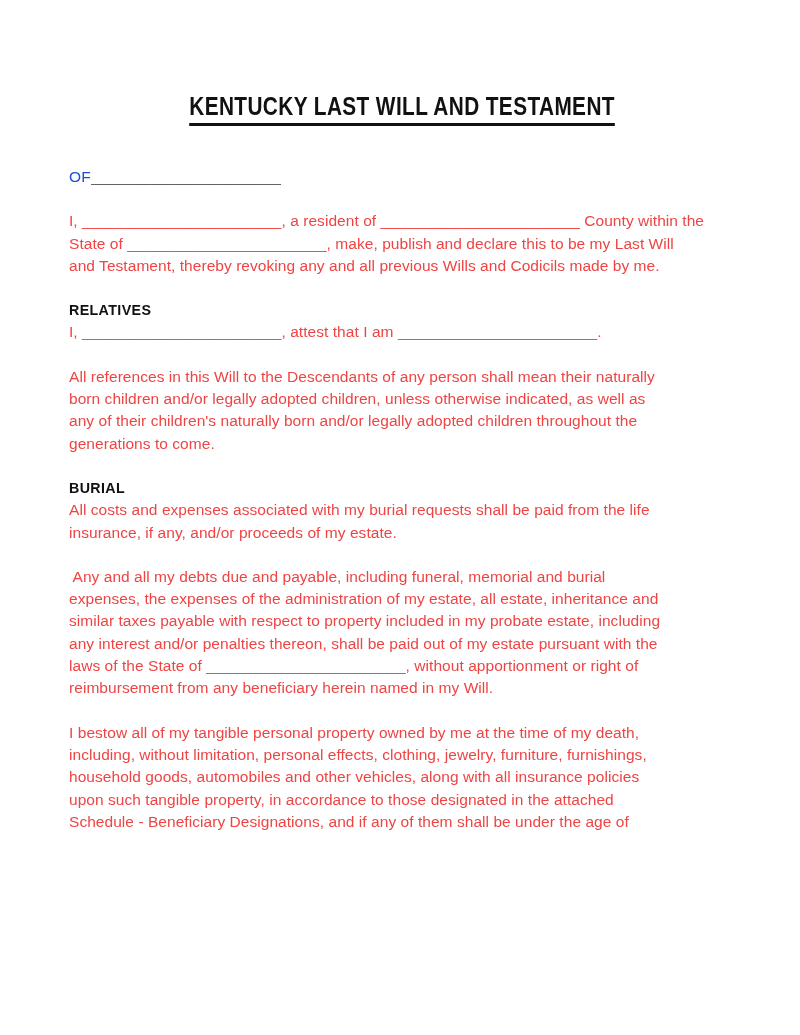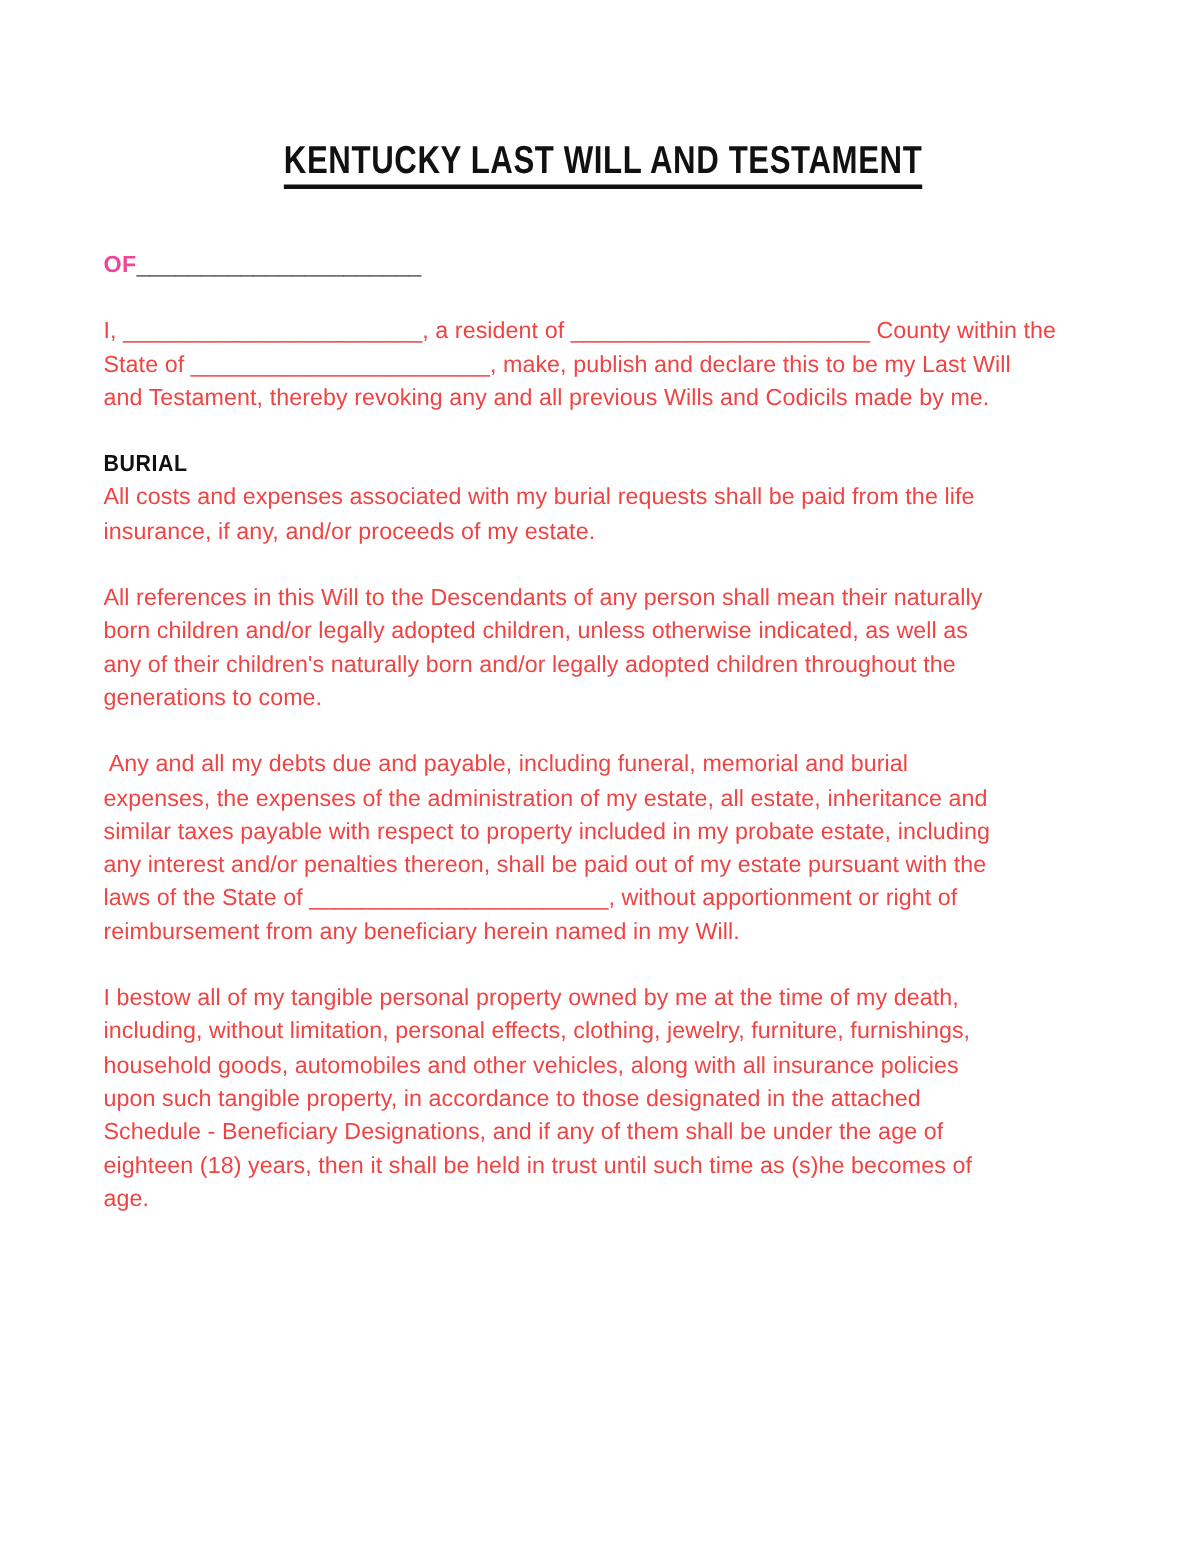--- a/index.html
+++ b/index.html
@@ -40,22 +40,22 @@
     padding-bottom: 1px;
   }
   
   .of-line {
     font-size: 15.5px;
     line-height: 22.3px;
     margin: 0;
     white-space: pre;
   }
   .of-label {
-    font-weight: bold;
-    color: #ec4899;
+    font-weight: normal;
+    color: #1d4ed8;
     letter-spacing: 0.3px;
   }
   .of-blank {
     color: #5a5a5a;
     letter-spacing: 0;
   }
   
   section.sec {
     margin: 22px 0 0 0;
   }
@@ -90,32 +90,36 @@
   <h1 class="doc-title"><span class="doc-title-text">KENTUCKY LAST WILL AND TESTAMENT</span></h1>
 
   <div class="of-line"><span class="of-label">OF</span><span class="of-blank">______________________</span></div>
 
   <section class="sec">
     <div class="sec-body">I, _______________________, a resident of _______________________ County within the
 State of _______________________, make, publish and declare this to be my Last Will
 and Testament, thereby revoking any and all previous Wills and Codicils made by me.</div>
   </section>
 
-
   <section class="sec">
-    <h2 class="sec-h"><span class="sec-h-text">BURIAL</span></h2>
-    <div class="sec-body">All costs and expenses associated with my burial requests shall be paid from the life
-insurance, if any, and/or proceeds of my estate.</div>
+    <h2 class="sec-h"><span class="sec-h-text">RELATIVES</span></h2>
+    <div class="sec-body">I, _______________________, attest that I am _______________________.</div>
   </section>
 
   <section class="sec">
     <div class="sec-body">All references in this Will to the Descendants of any person shall mean their naturally
 born children and/or legally adopted children, unless otherwise indicated, as well as
 any of their children's naturally born and/or legally adopted children throughout the
 generations to come.</div>
+  </section>
+
+  <section class="sec">
+    <h2 class="sec-h"><span class="sec-h-text">BURIAL</span></h2>
+    <div class="sec-body">All costs and expenses associated with my burial requests shall be paid from the life
+insurance, if any, and/or proceeds of my estate.</div>
   </section>
 
   <section class="sec">
     <div class="sec-body"> Any and all my debts due and payable, including funeral, memorial and burial
 expenses, the expenses of the administration of my estate, all estate, inheritance and
 similar taxes payable with respect to property included in my probate estate, including
 any interest and/or penalties thereon, shall be paid out of my estate pursuant with the
 laws of the State of _______________________, without apportionment or right of
 reimbursement from any beneficiary herein named in my Will.</div>
   </section>

